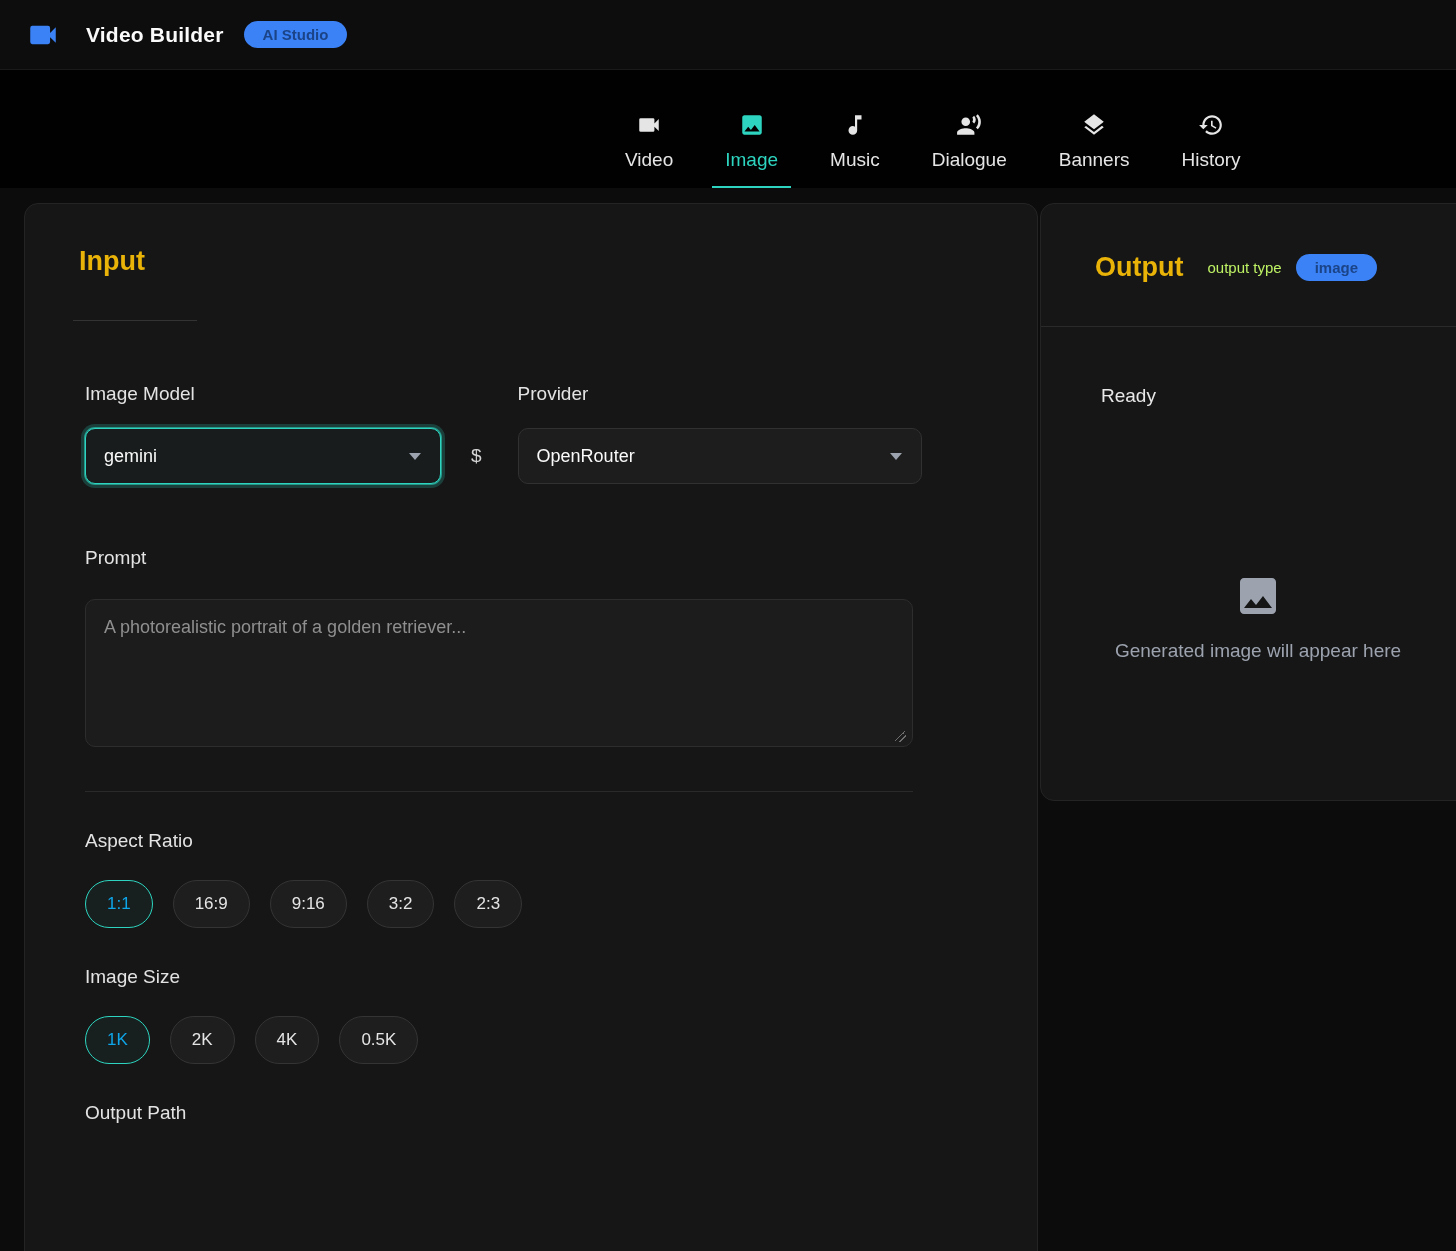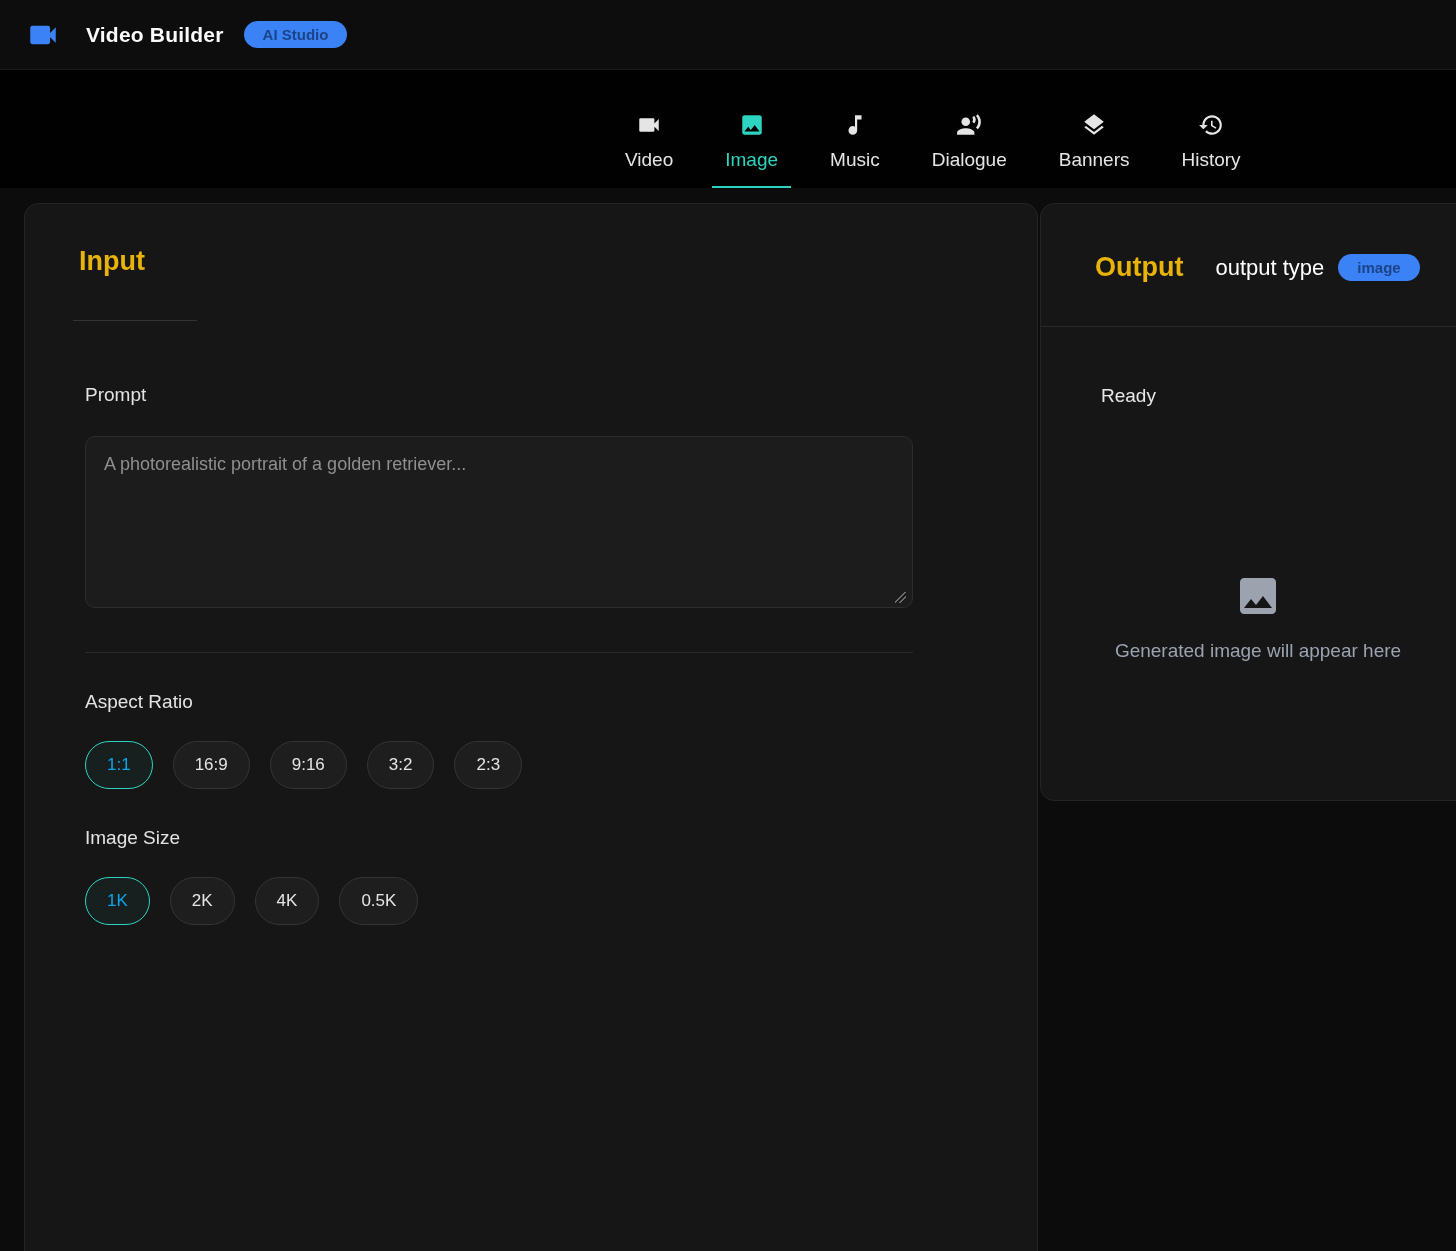--- a/index.html
+++ b/index.html
@@ -123,21 +123,21 @@
     margin: 0 36px 17px 30px;
     font-size: 19px;
     color: #d4d4d4;
   }
 
   
   .prompt-label { display: block; margin: 63px 0 30px; }
   .textarea-wrap { position: relative; width: 828px; }
   textarea.prompt {
     width: 828px;
-    height: 172px;
+    height: 148px;
     background: #1c1c1c;
     border: 1px solid #2d2d2d;
     border-radius: 10px;
     padding: 17px 18px;
     font-family: "Liberation Sans", sans-serif;
     font-size: 18px;
     color: #fafafa;
     resize: none;
     outline: none;
   }
@@ -176,21 +176,21 @@
     border: 1px solid #2dd4bf;
     color: #0ea5e9;
   }
 
   
   .output-header {
     display: flex;
     align-items: center;
     padding: 0 24px 0 54px;
   }
-  .output-type-label { margin-left: 32px; font-size: 22px; color: #ffffff; }
+  .output-type-label { margin-left: 24px; font-size: 15px; color: #bef264; }
   .output-header .badge { margin-left: 14px; font-size: 15px; }
   .output-divider { height: 1px; background: #2a2a2a; margin-top: 43px; }
   .status-text { display: block; margin: 58px 0 0 60px; font-size: 19px; color: #e8e8e8; }
   .placeholder {
     margin-top: 165px;
     display: flex;
     flex-direction: column;
     align-items: center;
     gap: 20px;
   }
@@ -260,20 +260,43 @@
     <span>History</span>
   </div>
 </nav>
 
 <main class="main">
 
   <section class="panel input-panel">
     <h2 class="panel-title">Input</h2>
     <div class="title-divider"></div>
 
+    <div class="form-row">
+      <div class="field field-model">
+        <span class="field-label">Image Model</span>
+        <div class="select focus-teal">
+          <span>gemini</span>
+          <svg class="chev" viewBox="0 0 14 9">
+              <path d="M1 1l6 7 6-7z" fill="#9ca3af"></path>
+            </svg>
+        </div>
+      </div>
+
+      <span class="dollar">$</span>
+
+      <div class="field field-provider">
+        <span class="field-label">Provider</span>
+        <div class="select">
+          <span>OpenRouter</span>
+          <svg class="chev" viewBox="0 0 14 9">
+              <path d="M1 1l6 7 6-7z" fill="#9ca3af"></path>
+            </svg>
+        </div>
+      </div>
+    </div>
 
     <span class="field-label prompt-label">Prompt</span>
     <div class="textarea-wrap">
       <textarea class="prompt" placeholder="A photorealistic portrait of a golden retriever..." style=""></textarea>
     </div>
 
     <div class="section-divider"></div>
 
     <span class="field-label group-label">Aspect Ratio</span>
     <div class="pill-row">
@@ -285,20 +308,21 @@
     </div>
 
     <span class="field-label group-label">Image Size</span>
     <div class="pill-row">
       <div class="pill selected">1K</div>
       <div class="pill">2K</div>
       <div class="pill">4K</div>
       <div class="pill">0.5K</div>
     </div>
 
+    <span class="field-label group-label">Output Path</span>
   </section>
 
   <section class="panel output-panel">
     <div class="output-header">
       <h2 class="panel-title">Output</h2>
       <span class="output-type-label">output type</span>
       <span class="badge">image</span>
     </div>
     <div class="output-divider"></div>
 

